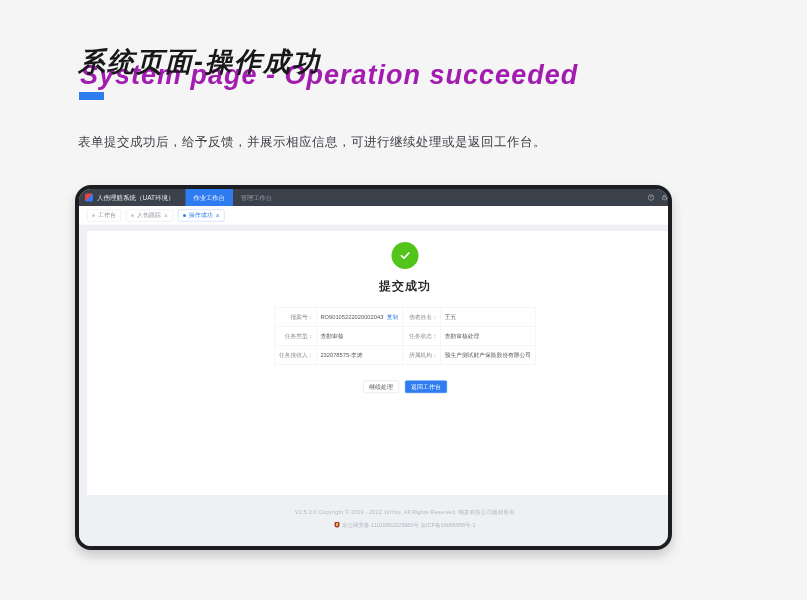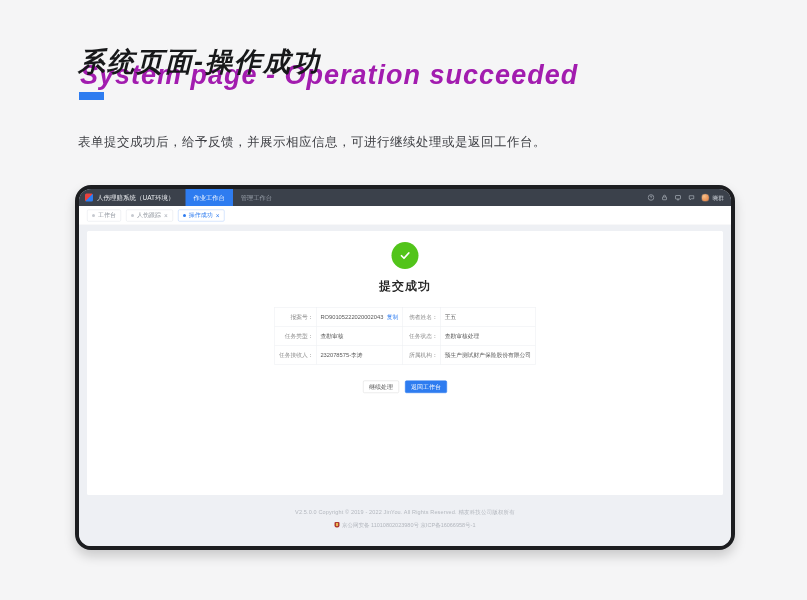--- a/index.html
+++ b/index.html
@@ -27,21 +27,21 @@
     width: 25px; height: 8px; background: #2e7cf0; z-index: 2;
   }
   .page-desc {
     position: absolute; left: 78px; top: 134px;
     font-size: 12.5px; color: #3f4045; letter-spacing: .5px; z-index: 2; text-align: center;
   }
 
   
   .frame {
     position: absolute; left: 75px; top: 185px;
-    width: 660px; height: 365px;
+    width: 597px; height: 365px;
     background: #eef0f4;
     border: 4px solid #1c1d20;
     border-radius: 16px;
     box-shadow: 0 6px 12px rgba(0,0,0,.18);
     overflow: hidden;
   }
   .scale-wrap {
     width: 1304px; height: 714px;
     transform: scale(0.5); transform-origin: 0 0;
     background: #eef0f4;

